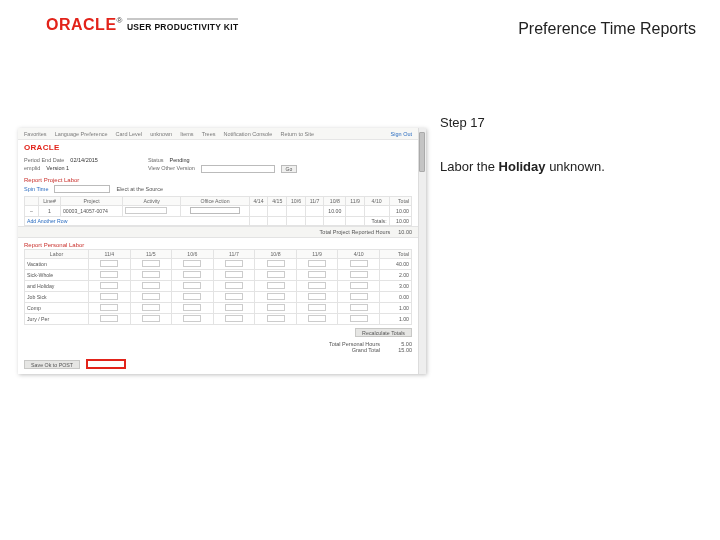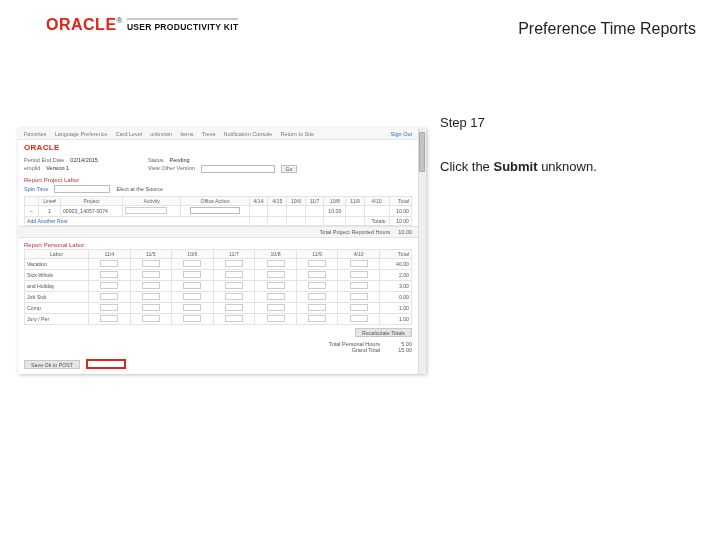--- a/index.html
+++ b/index.html
@@ -82,21 +82,21 @@
     <div class="logo-wrap">
       <span class="oracle-word">ORACLE</span><span class="oracle-tm">®</span>
       <div class="upk">USER PRODUCTIVITY KIT</div>
     </div>
     <div class="doc-title">Preference Time Reports</div>
   </div>
 
   <div class="instr">
     <div class="step">Step 17</div>
     <div>
-      <span>Click the </span><b>Submit</b><span> unknown.</span>
+      <span>Labor the </span><b>Holiday</b><span> unknown.</span>
     </div>
   </div>
 
   <div class="shot">
     <div class="shot-scroll-x">
         <div class="thumb"></div>
       </div>
     <div class="shot-inner">
 
       <div class="mock-nav">

